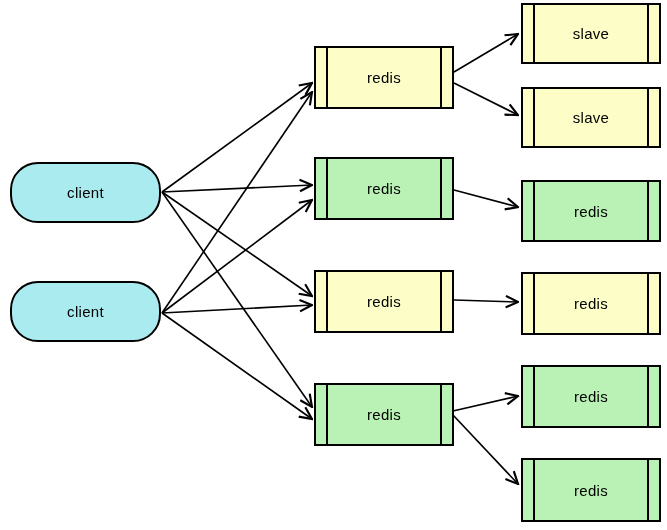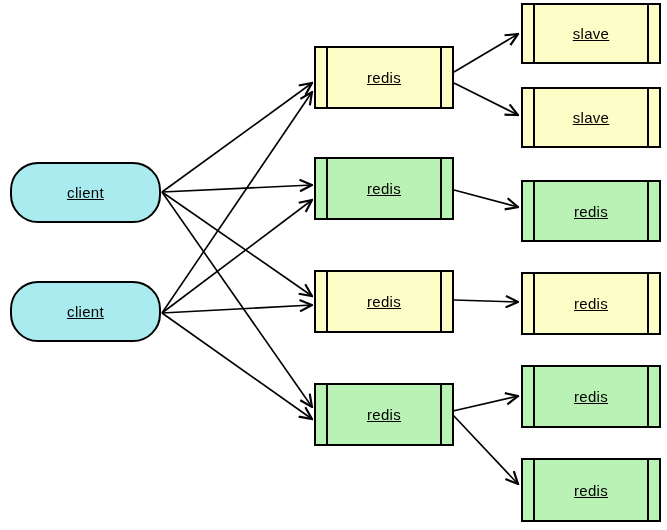--- a/index.html
+++ b/index.html
@@ -42,21 +42,21 @@
   .node.process::before,
   .node.process::after {
     content: "";
     position: absolute;
     top: 0; bottom: 0;
     width: 2px;
     background: #000000;
   }
   .node.process::before { left: 10px; }
   .node.process::after { right: 10px; }
-  .node span { position: relative; text-decoration: underline; }
+  .node span { position: relative; }
 </style>
 </head>
 <body>
 
 <div id="canvas">
   <svg id="edge-layer" width="667" height="530" viewBox="0 0 667 530" xmlns="http://www.w3.org/2000/svg">
     <defs>
       <marker id="arrowhead" viewBox="0 0 10 10" refX="9" refY="5" markerWidth="9" markerHeight="9" orient="auto">
         <path d="M0.5,1 L9,5 L0.5,9" fill="none" stroke="#000000" stroke-width="1.5"></path>
       </marker>

